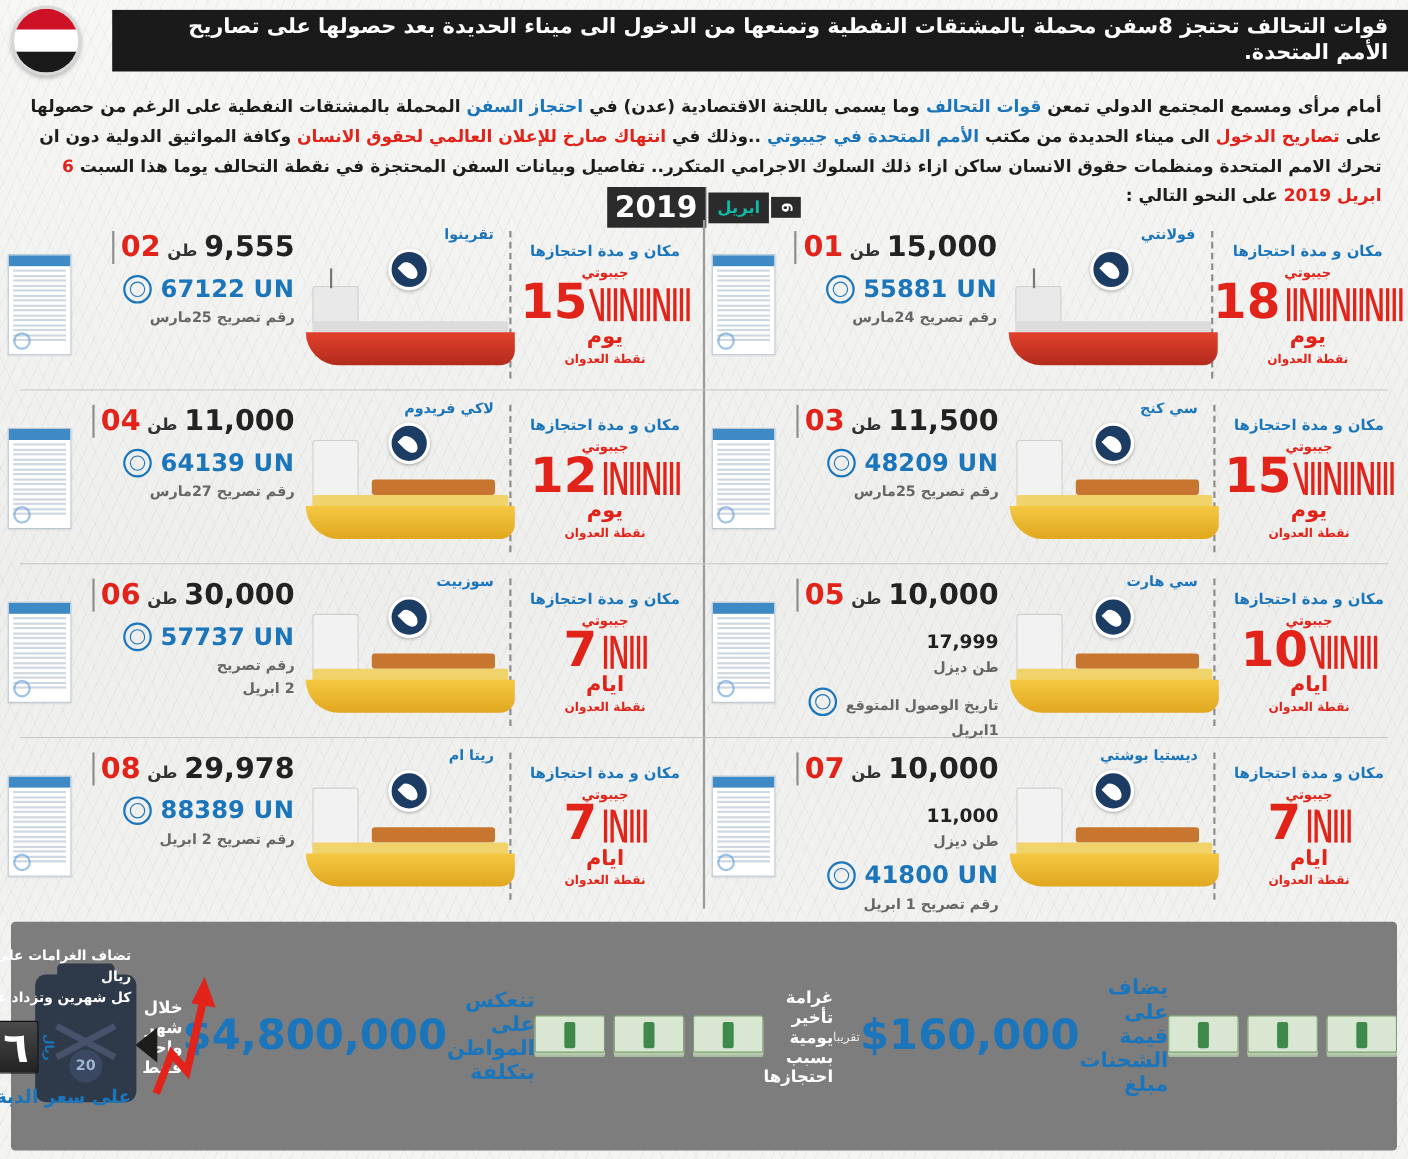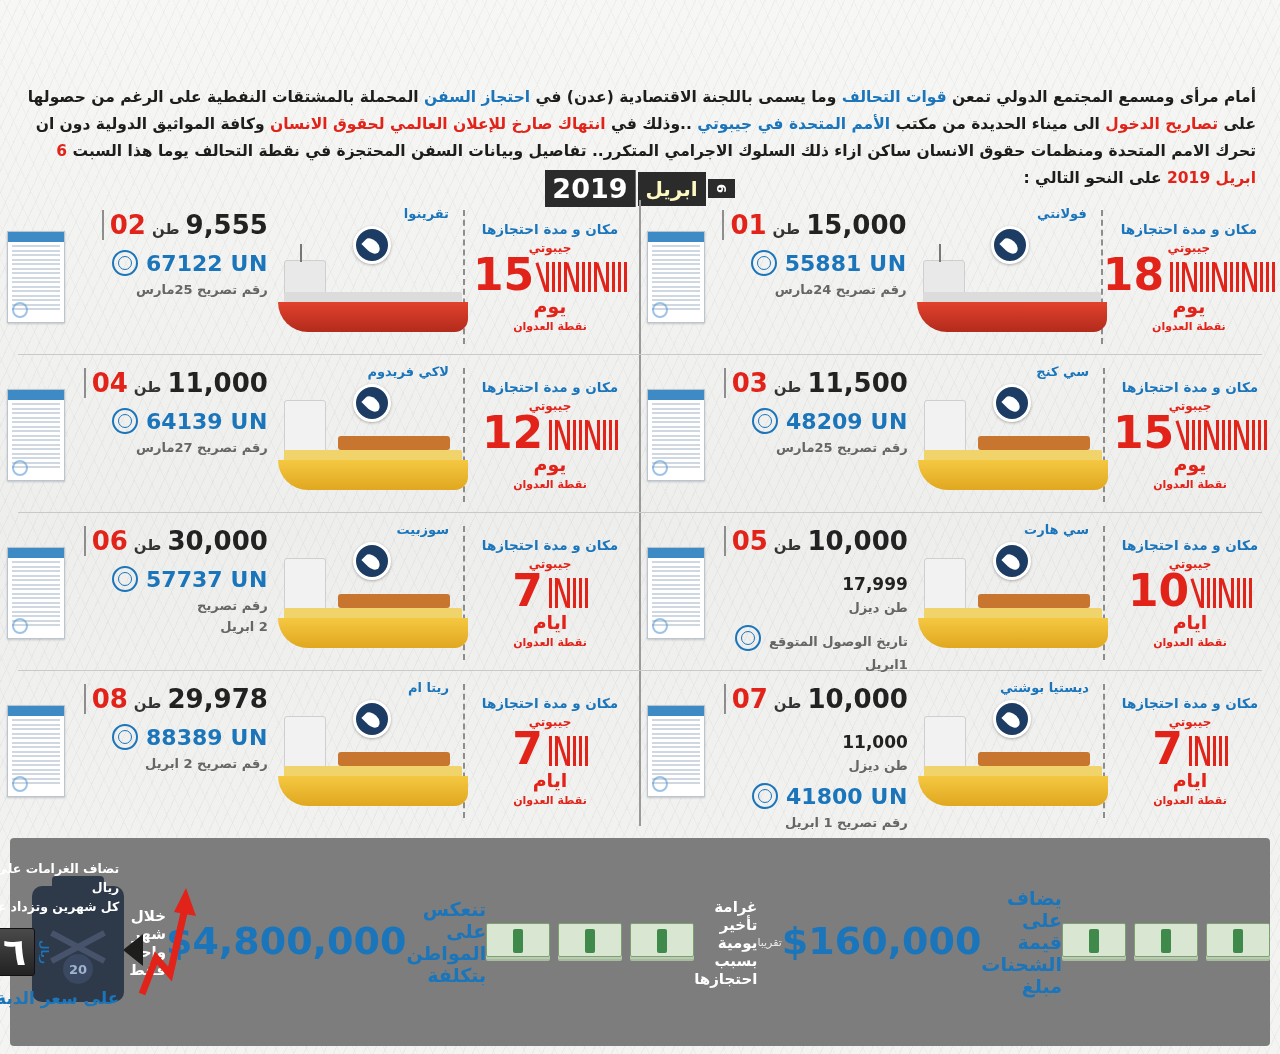--- a/index.html
+++ b/index.html
@@ -57,21 +57,21 @@
   
   .date-strip {
     position:absolute; top:170px; left:0; width:1280px;
     display:flex; justify-content:center; align-items:center; gap:2px;
   }
   .date-strip .digit {
     background:#2b2b2b; color:#fff; font-size:27px; font-weight:bold;
     padding:3px 7px; border-right:1px solid #6a6a6a;
   }
   .date-strip .dlabel {
-    background:#2b2b2b; color:#fef9c3; font-size:20px; font-weight:bold;
+    background:#2b2b2b; color:#14b8a6; font-size:15px; font-weight:bold;
     padding:5px 8px;
   }
   .date-strip .dday {
     background:#2b2b2b; color:#fff; font-size:13px; font-weight:bold;
     padding:5px 6px; writing-mode:vertical-rl; text-orientation:mixed;
   }
   
   .grid {
     position:absolute; top:196px; left:0; width:1280px; height:634px;
   }
@@ -291,20 +291,28 @@
       repeating-linear-gradient(115deg, rgba(0,0,0,.5) 0 1px, transparent 1px 9px),
       repeating-linear-gradient(65deg, rgba(0,0,0,.35) 0 1px, transparent 1px 14px);
   }
 </style>
 </head>
 <body>
 
 <div class="page">
   <div class="grain"></div>
 
+  <div class="header">
+    <div class="flag-badge">
+      <div class="r r1"></div>
+        <div class="r r2"></div>
+        <div class="r r3"></div>
+    </div>
+    <div class="header-bar">قوات التحالف تحتجز 8سفن محملة بالمشتقات النفطية وتمنعها من الدخول الى ميناء الحديدة  بعد حصولها على تصاريح الأمم المتحدة.</div>
+  </div>
 
   <div class="intro">
     <span>أمام مرأى ومسمع المجتمع الدولي تمعن</span>
     <span class="hl-blue">قوات التحالف</span>
     <span>وما يسمى باللجنة الاقتصادية (عدن) في</span>
     <span class="hl-blue">احتجاز السفن</span>
     <span>المحملة بالمشتقات النفطية على الرغم من حصولها على</span>
     <span class="hl-red">تصاريح الدخول</span>
     <span>الى ميناء الحديدة من مكتب</span>
     <span class="hl-blue">الأمم المتحدة في جيبوتي</span>

